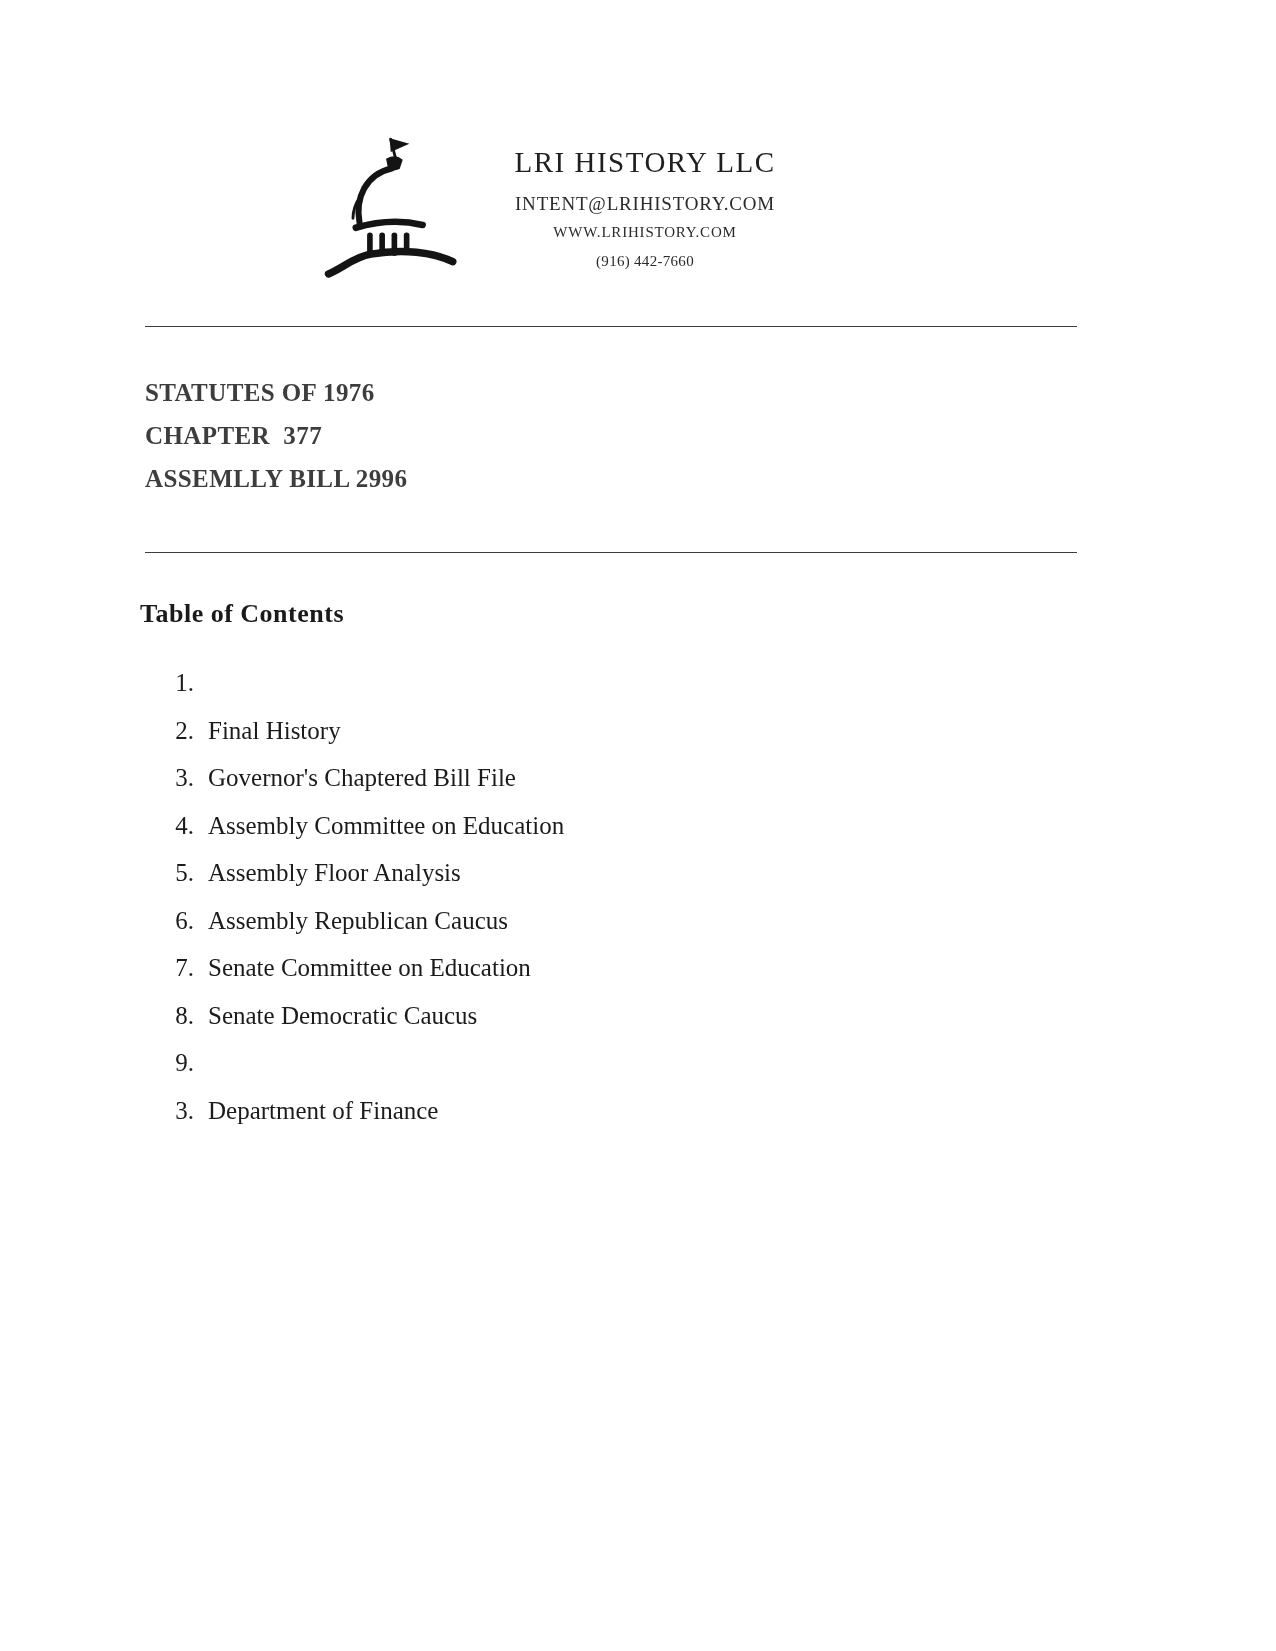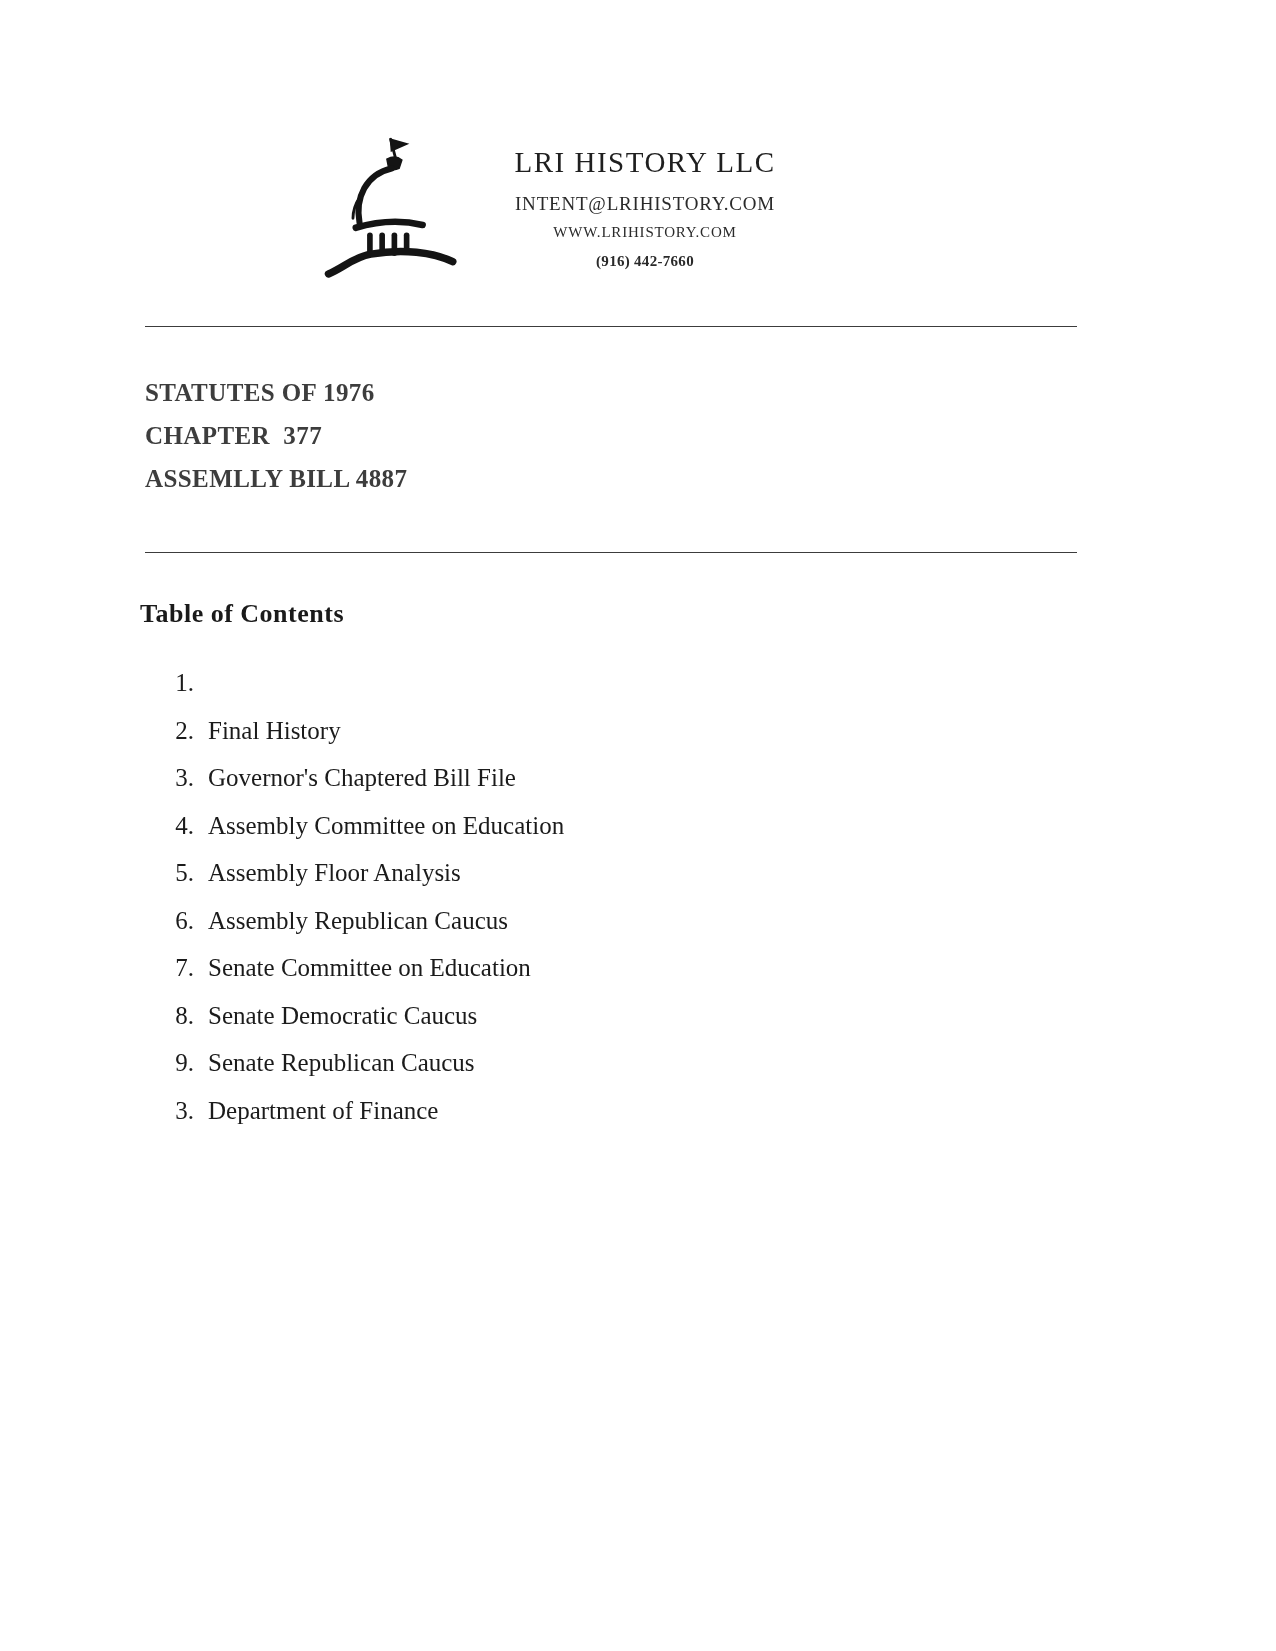--- a/index.html
+++ b/index.html
@@ -49,21 +49,21 @@
     white-space: nowrap;
   }
   .contact-line {
     font-size: 19px;
     letter-spacing: 0.8px;
     color: #2a2a2a;
     line-height: 29px;
     white-space: nowrap;
   }
   .contact-line.website { font-size: 15px; }
-  .contact-line.phone { font-size: 15px; letter-spacing: 0.3px; font-weight: bold; }
+  .contact-line.phone { font-size: 15px; letter-spacing: 0.3px; }
 
   
   .rule {
     border: none;
     border-top: 1.6px solid #3c3c3c;
     width: 932px;
     margin: 0 0 0 120px;
   }
   .rule-1 { margin-top: 38px; }
   .rule-2 { margin-top: 52px; }
@@ -151,21 +151,21 @@
       <div class="contact-line website">WWW.LRIHISTORY.COM</div>
       <div class="contact-line phone">(916) 442-7660</div>
     </div>
   </div>
 
   <hr class="rule rule-1">
 
   <div class="statutes-block">
     <div class="statutes-line">STATUTES OF 1976</div>
     <div class="statutes-line">CHAPTER  377</div>
-    <div class="statutes-line">ASSEMLLY BILL 4887</div>
+    <div class="statutes-line">ASSEMLLY BILL 2996</div>
   </div>
 
   <hr class="rule rule-2">
 
   <h2 class="toc-title">Table of Contents</h2>
   <ol class="toc-list">
       <li>
         <span class="num">1.</span>
       </li>
       <li>
@@ -191,21 +191,20 @@
       <li>
         <span class="num">7.</span>
         <span class="label">Senate Committee on Education</span>
       </li>
       <li>
         <span class="num">8.</span>
         <span class="label">Senate Democratic Caucus</span>
       </li>
       <li>
         <span class="num">9.</span>
-        <span class="label">Senate Republican Caucus</span>
       </li>
       <li>
         <span class="num">3.</span>
         <span class="label">Department of Finance</span>
       </li>
     </ol>
 
 </div>
 
 </body></html>

